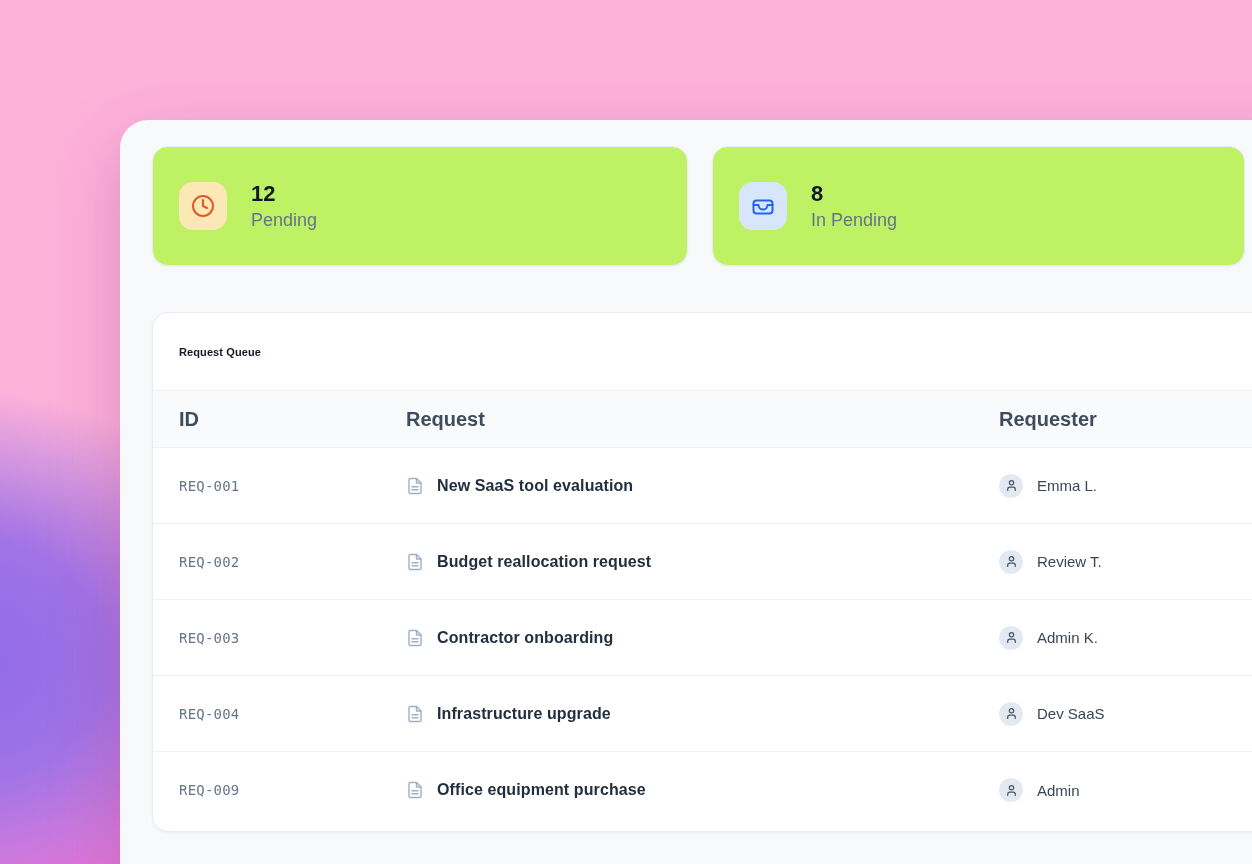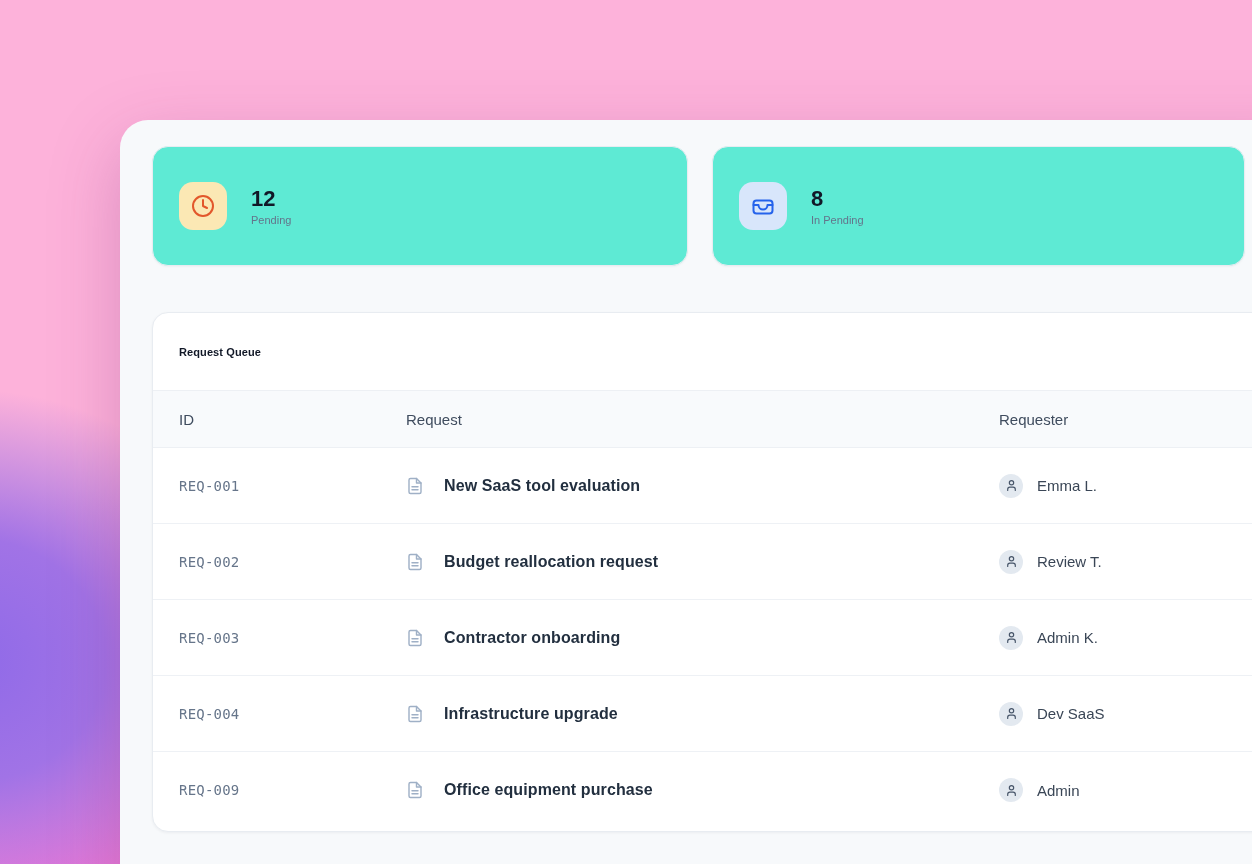--- a/index.html
+++ b/index.html
@@ -20,37 +20,37 @@
     background: #F7F9FB;
     border-top-left-radius: 28px;
     box-shadow: 0 24px 70px rgba(130, 40, 120, 0.28);
     padding: 26px 0 0 32px;
   }
 
   
   .stats-row { display: flex; gap: 24px; }
   .stat-card {
     width: 536px; height: 120px;
-    background: #5eead4;
+    background: #bef264;
     border: 1px solid #E8ECF1;
     border-radius: 16px;
     box-shadow: 0 1px 2px rgba(16,24,40,0.04);
     display: flex; align-items: center;
     padding-left: 26px; gap: 24px;
   }
   .stat-card.second { width: 533px; }
   .stat-badge {
     width: 48px; height: 48px; border-radius: 14px;
     display: flex; align-items: center; justify-content: center;
     flex: 0 0 auto;
   }
   .stat-badge.amber { background: #FBE8B4; }
   .stat-badge.blue  { background: #D8E6FB; }
   .stat-value { font-size: 22px; font-weight: 700; color: #111827; line-height: 1.15; }
-  .stat-label { font-size: 11px; color: #64748B; margin-top: 3px; }
+  .stat-label { font-size: 18px; color: #64748B; margin-top: 3px; }
 
   
   .table-card {
     margin-top: 46px;
     width: 1160px; height: 520px;
     background: #FFFFFF;
     border: 1px solid #E8ECF1;
     border-radius: 16px;
     box-shadow: 0 1px 3px rgba(16,24,40,0.05);
     display: flex; flex-direction: column;
@@ -68,31 +68,31 @@
     display: grid;
     grid-template-columns: 227px 593px 1fr;
     align-items: center;
     padding-left: 26px;
   }
   .thead {
     height: 57px; flex: 0 0 auto;
     background: #F8FAFC;
     border-bottom: 1px solid #EDF0F4;
   }
-  .th { font-size: 15px; font-weight: 400; color: #3F4C5E; }
+  .th { font-size: 20px; font-weight: 700; color: #3F4C5E; }
 
   .tbody { flex: 1 1 auto; display: flex; flex-direction: column; }
   .trow { height: 76px; flex: 0 0 auto; border-bottom: 1px solid #EEF1F5; }
   .trow:last-child { border-bottom: none; }
 
   .cell-id {
     font-family: "DejaVu Sans Mono", monospace;
     font-size: 14px; color: #66758A; letter-spacing: 0.2px;
   }
-  .cell-request { display: flex; align-items: center; gap: 20px; }
+  .cell-request { display: flex; align-items: center; gap: 13px; }
   .cell-request .req-title { font-size: 16px; font-weight: 700; color: #222F3F; letter-spacing: 0.1px; }
   .cell-requester { display: flex; align-items: center; gap: 14px; }
   .cell-requester .name { font-size: 15px; color: #3A4656; }
   .avatar {
     width: 24px; height: 24px; border-radius: 50%;
     background: #E3E9F0;
     display: flex; align-items: center; justify-content: center;
     flex: 0 0 auto;
   }
   .file-ic { display: flex; flex: 0 0 auto; }

